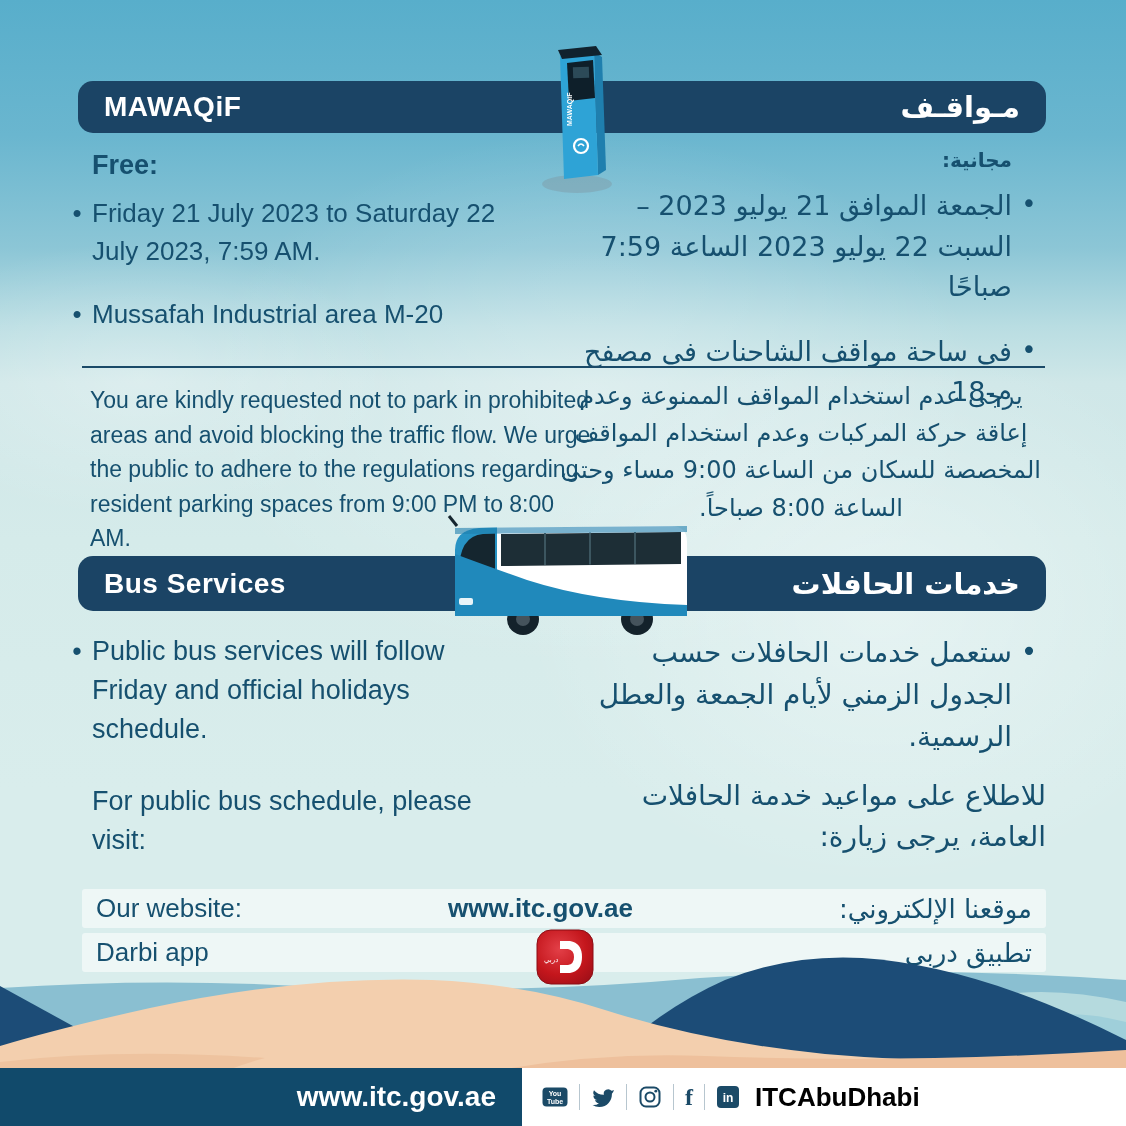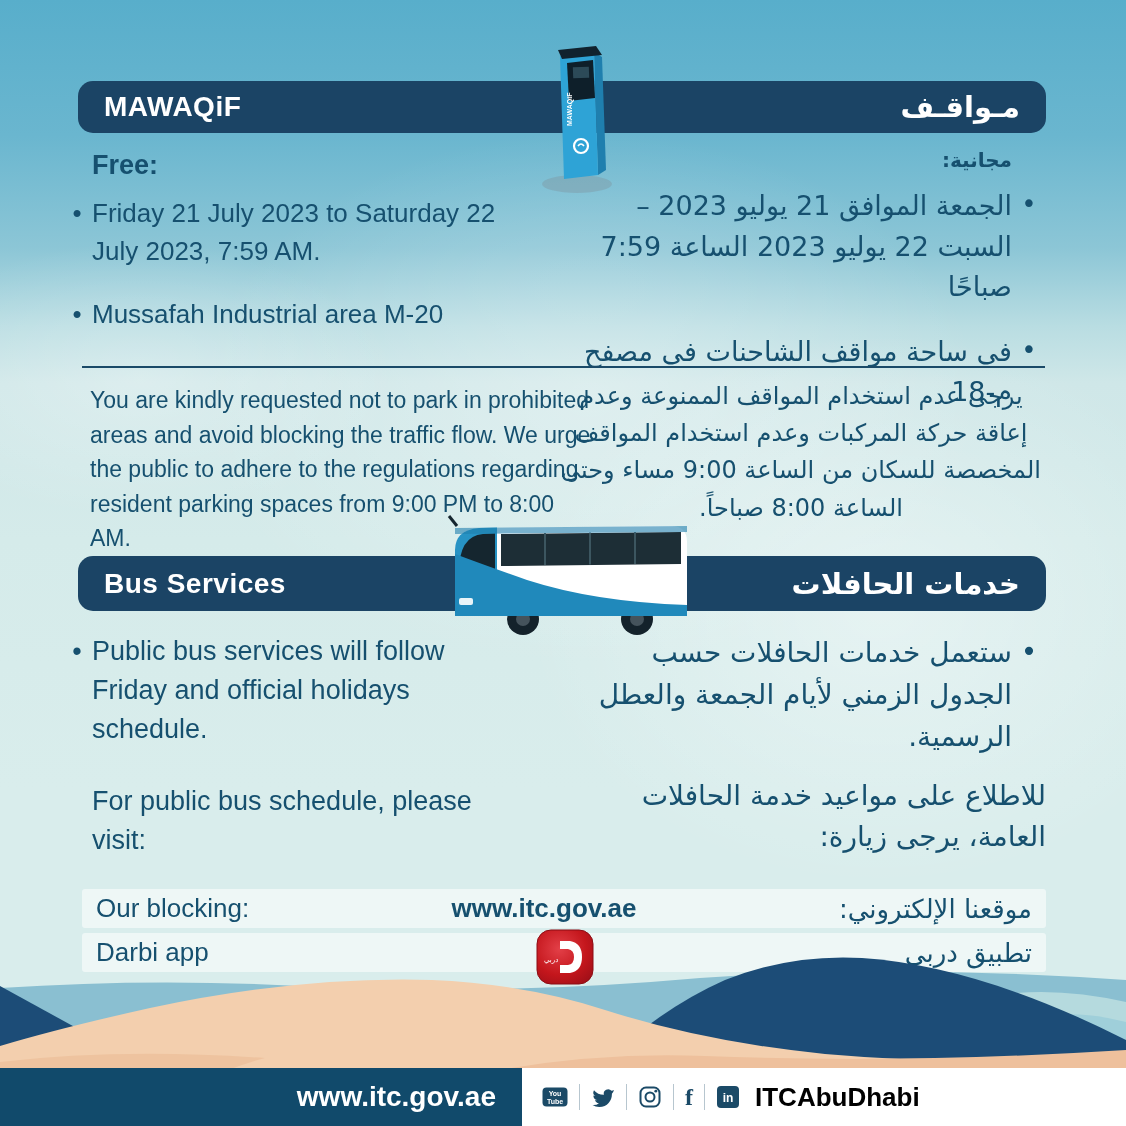--- a/index.html
+++ b/index.html
@@ -181,21 +181,21 @@
     <div class="bullet-row" style="margin-top:0;">
       <span class="bullet-dot" style="font-size:28px;">•</span>
       <span class="bullet-text" style="font-size:28px;">ستعمل خدمات الحافلات حسب الجدول الزمني لأيام الجمعة والعطل الرسمية.</span>
     </div>
   </div>
 
   <div class="visit txt" style="left:92px; top:782px; width:420px;">For public bus schedule, please visit:</div>
   <div class="visit ar txt" style="right:80px; top:776px; width:460px; font-size:28px;">للاطلاع على مواعيد خدمة الحافلات العامة، يرجى زيارة:</div>
 
   <div class="link-row txt" style="top:889px;">
-    <span class="lbl">Our blocking:</span>
+    <span class="lbl">Our website:</span>
     <span class="url">www.itc.gov.ae</span>
     <span class="lbl-ar">موقعنا الإلكتروني:</span>
   </div>
 
   <div class="link-row txt" style="top:933px;">
     <span class="lbl">Darbi app</span>
     <span></span>
     <span class="lbl-ar">تطبيق دربي</span>
   </div>
 

